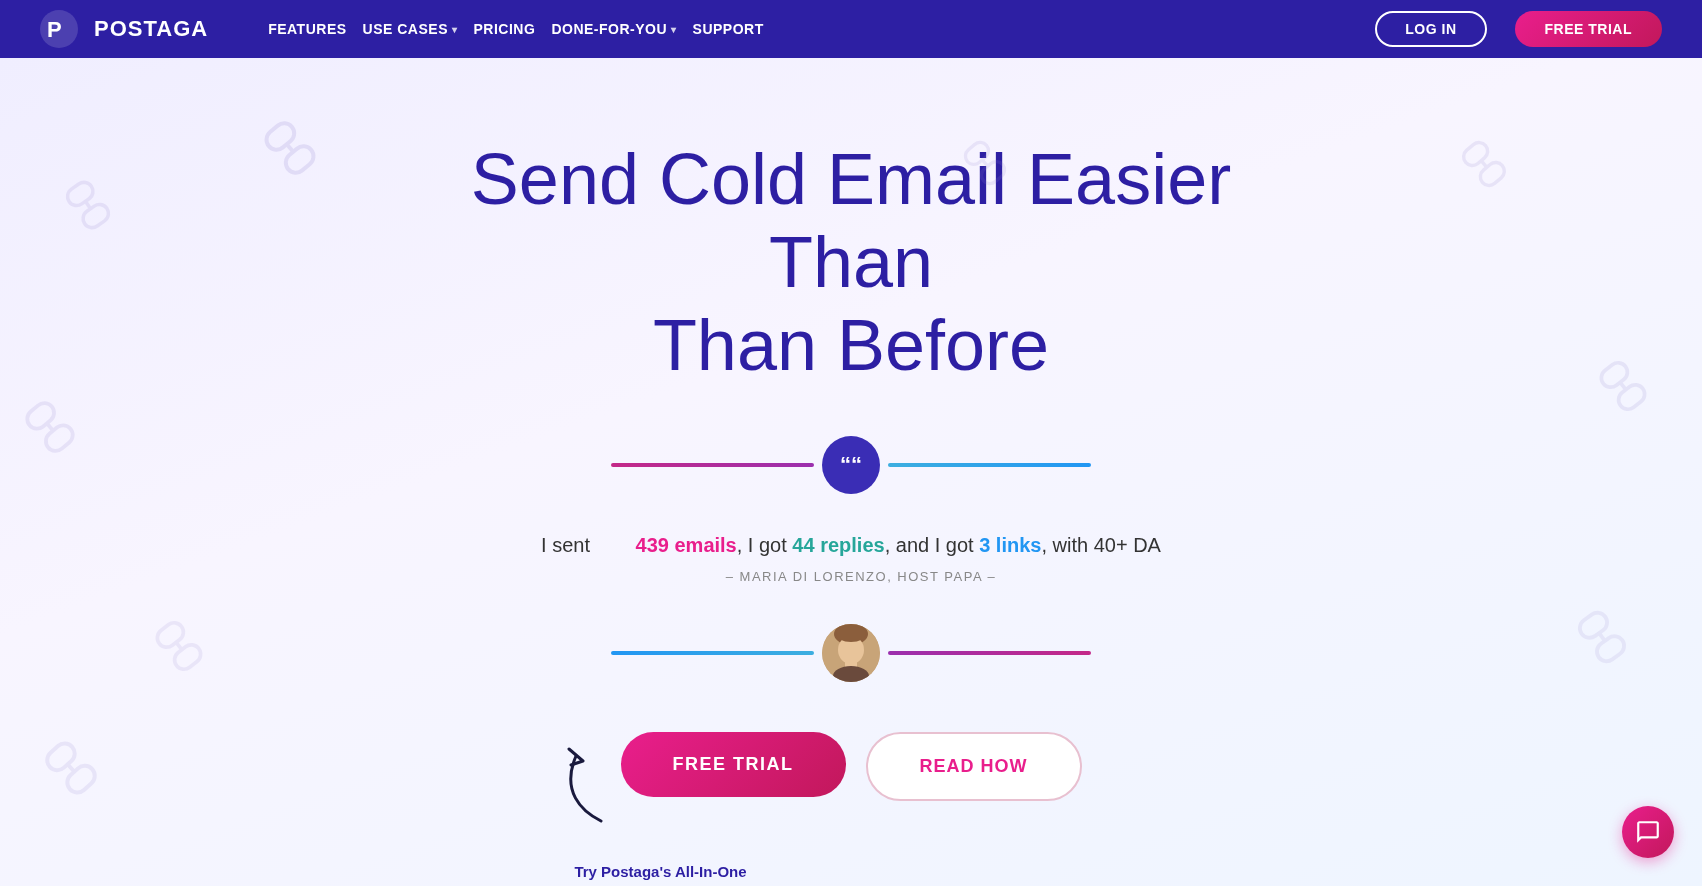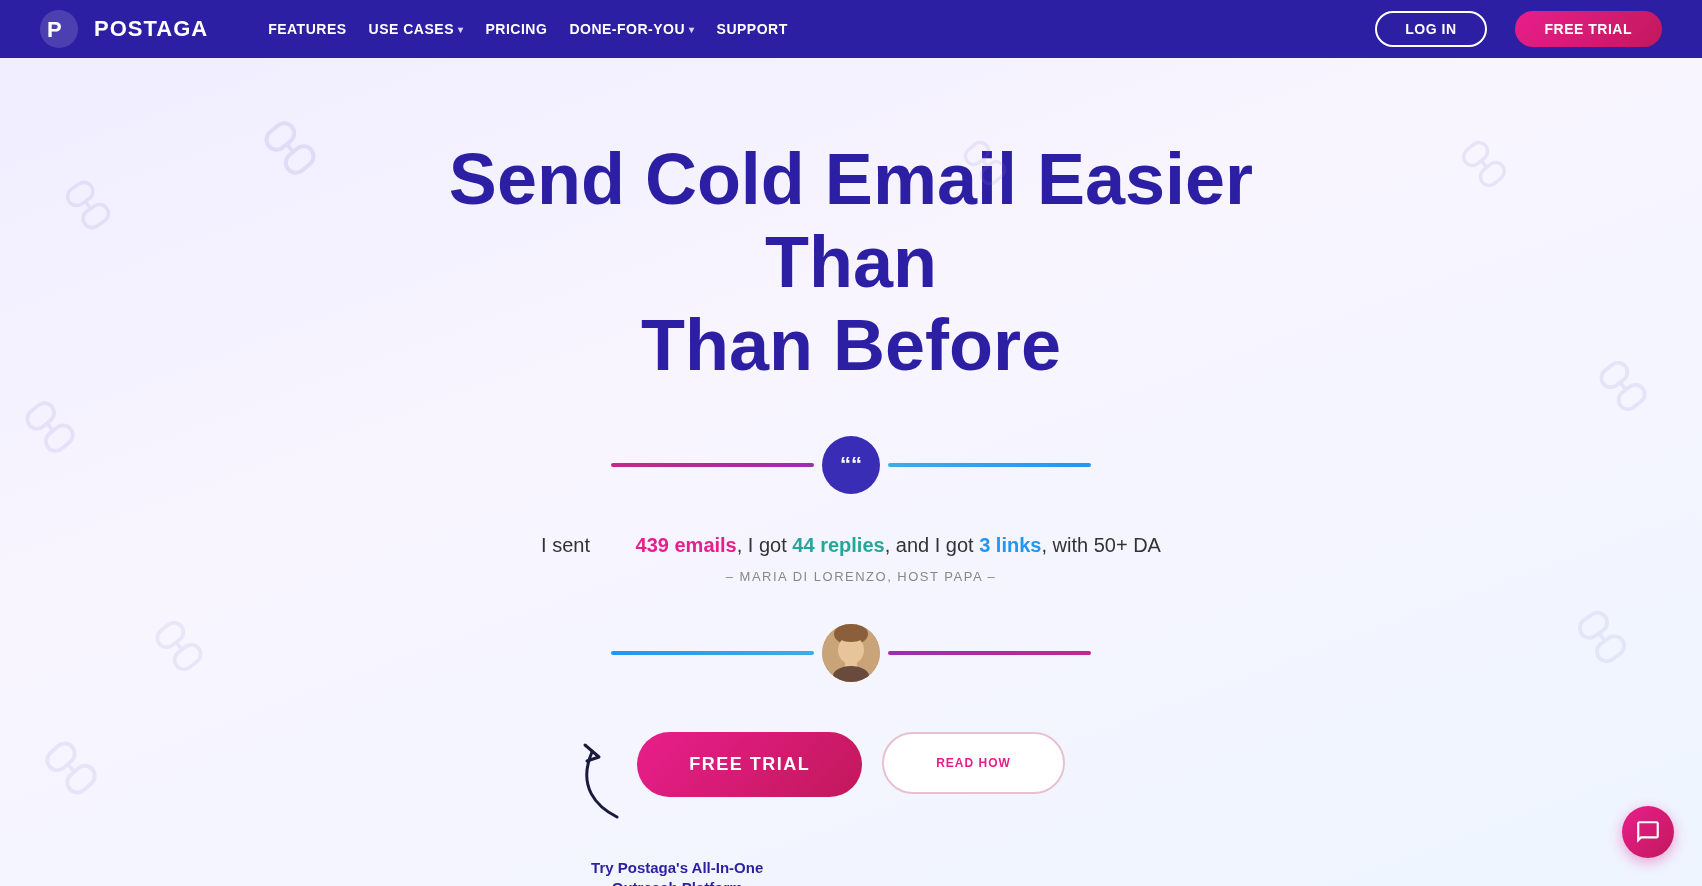--- a/index.html
+++ b/index.html
@@ -40,21 +40,21 @@
       font-size: 22px;
       font-weight: 700;
       letter-spacing: 1px;
       font-family: Arial, sans-serif;
       margin-left: 8px;
     }
 
     .nav-links {
       display: flex;
       align-items: center;
-      gap: 22px;
+      gap: 16px;
       flex: 1;
     }
 
     .nav-link {
       color: #fff;
       font-size: 14px;
       font-weight: 600;
       letter-spacing: 0.5px;
       cursor: pointer;
       display: flex;
@@ -106,21 +106,21 @@
       display: flex;
       flex-direction: column;
       align-items: center;
       padding: 80px 20px 40px;
       overflow: hidden;
     }
 
     .hero-title {
       color: #2d1fa3;
       font-size: 72px;
-      font-weight: 700;
+      font-weight: 400;
       text-align: center;
       line-height: 1.15;
       max-width: 900px;
       margin-bottom: 50px;
       font-family: Arial, sans-serif;
     }
 
     
     .quote-divider {
       display: flex;
@@ -236,21 +236,21 @@
       letter-spacing: 1.5px;
       text-transform: uppercase;
     }
 
     .btn-read-how {
       background: #fff;
       color: #e91e8c;
       border: 2px solid #e8c0d0;
       padding: 22px 52px;
       border-radius: 40px;
-      font-size: 12px;
+      font-size: 18px;
       font-weight: 700;
       cursor: pointer;
       letter-spacing: 1px;
       text-transform: uppercase;
     }
 
     .cta-arrow-area {
       position: absolute;
       left: -80px;
       bottom: -30px;
@@ -404,21 +404,21 @@
 
   <div class="quote-divider">
     <div class="quote-line-left"></div>
     <div class="quote-circle">
       <span>““</span>
     </div>
     <div class="quote-line-right"></div>
   </div>
 
   <p class="testimonial-text">
-    <span>I sent </span><span class="highlight-pink">439 emails</span><span>, I got </span><span class="highlight-teal">44 replies</span><span>, and I got </span><span class="highlight-blue">3 links</span><span>, with 50+ DA</span>
+    <span>I sent </span><span class="highlight-pink">439 emails</span><span>, I got </span><span class="highlight-teal">44 replies</span><span>, and I got </span><span class="highlight-blue">3 links</span><span>, with 40+ DA</span>
   </p>
   <p class="testimonial-author">– MARIA DI LORENZO, HOST PAPA –</p>
 
   <div class="avatar-divider">
     <div class="avatar-line-left"></div>
     <div class="avatar-circle">
 
       <svg width="58" height="58" viewBox="0 0 58 58" xmlns="http://www.w3.org/2000/svg">
         <circle cx="29" cy="29" r="29" fill="#c8a478"></circle>
 

